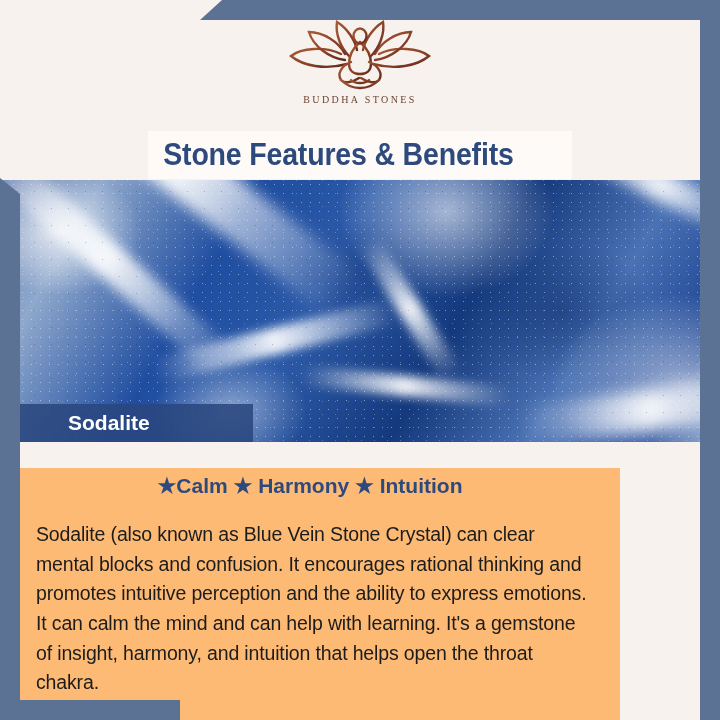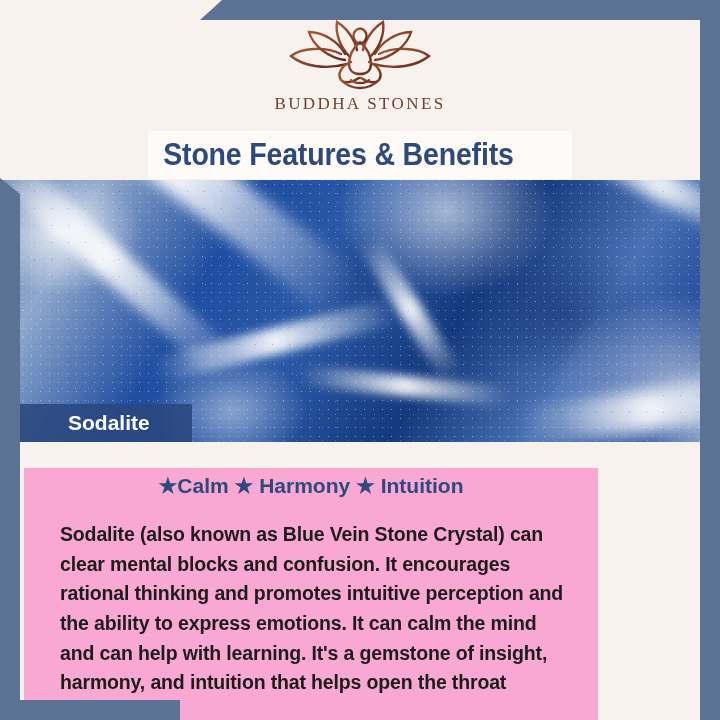--- a/index.html
+++ b/index.html
@@ -38,21 +38,21 @@
     background:#f7f2ee; z-index:2;
   }
   #logo-block{
     position:absolute; top:18px; left:0; width:720px;
     display:flex; flex-direction:column; align-items:center;
   }
   #lotus-icon{ width:150px; height:72px; display:block; }
   #brand-name{
     margin-top:4px;
     font-family:"Liberation Serif", serif;
-    font-size:17px; letter-spacing:2.4px; color:#6b4430;
+    font-size:10px; letter-spacing:2.4px; color:#6b4430;
     font-weight:400;
   }
   #title-banner{
     position:absolute; top:131px; left:148px; width:424px; height:48px;
     background:#fdfaf7;
     display:flex; align-items:center; justify-content:flex-start;
     z-index:3;
   }
   #title-text{
     font-size:31px; font-weight:bold; color:#2e4a7d;
@@ -87,44 +87,44 @@
     background-image:
       radial-gradient(circle, rgba(255,255,255,.9) 0.6px, transparent 1px),
       radial-gradient(circle, rgba(255,255,255,.5) 0.5px, transparent 1px),
       radial-gradient(circle, rgba(10,30,80,.5) 0.6px, transparent 1px);
     background-size:9px 9px, 13px 13px, 17px 17px;
     background-position:0 0, 4px 7px, 9px 3px;
   }
 
   
   #stone-name-bar{
-    position:absolute; top:404px; left:20px; width:172px; height:38px;
+    position:absolute; top:404px; left:20px; width:233px; height:38px;
     background:rgba(42,71,126,.88);
     display:flex; align-items:center; z-index:4;
   }
   #stone-name-text{
     margin-left:48px; color:#ffffff; font-size:21px; font-weight:bold;
   }
 
   
   #content-strip{
     position:absolute; top:442px; left:0; width:720px; height:26px;
     background:#f7f2ee; z-index:2;
   }
   #content{
-    position:absolute; top:468px; left:0; width:574px; height:252px;
-    background:#f9a8d4; z-index:2;margin-left:24px;
+    position:absolute; top:468px; left:0; width:620px; height:252px;
+    background:#fdba74; z-index:2;
   }
   #keywords{
     margin-top:6px; text-align:center;
     font-size:21px; font-weight:bold; color:#2e4a7d;
   }
   #body-text{
     margin:22px 32px 0 36px;
-    font-size:19.5px; font-weight:bold; color:#1c1c1c;
+    font-size:19.5px; font-weight:normal; color:#1c1c1c;
     line-height:1.52; text-align:left; letter-spacing:-0.15px;
   }
 </style>
 </head>
 <body>
 
 <div id="header">
   <div id="logo-block">
     <span>
       <svg id="lotus-icon" viewBox="0 0 150 72" xmlns="http://www.w3.org/2000/svg">

